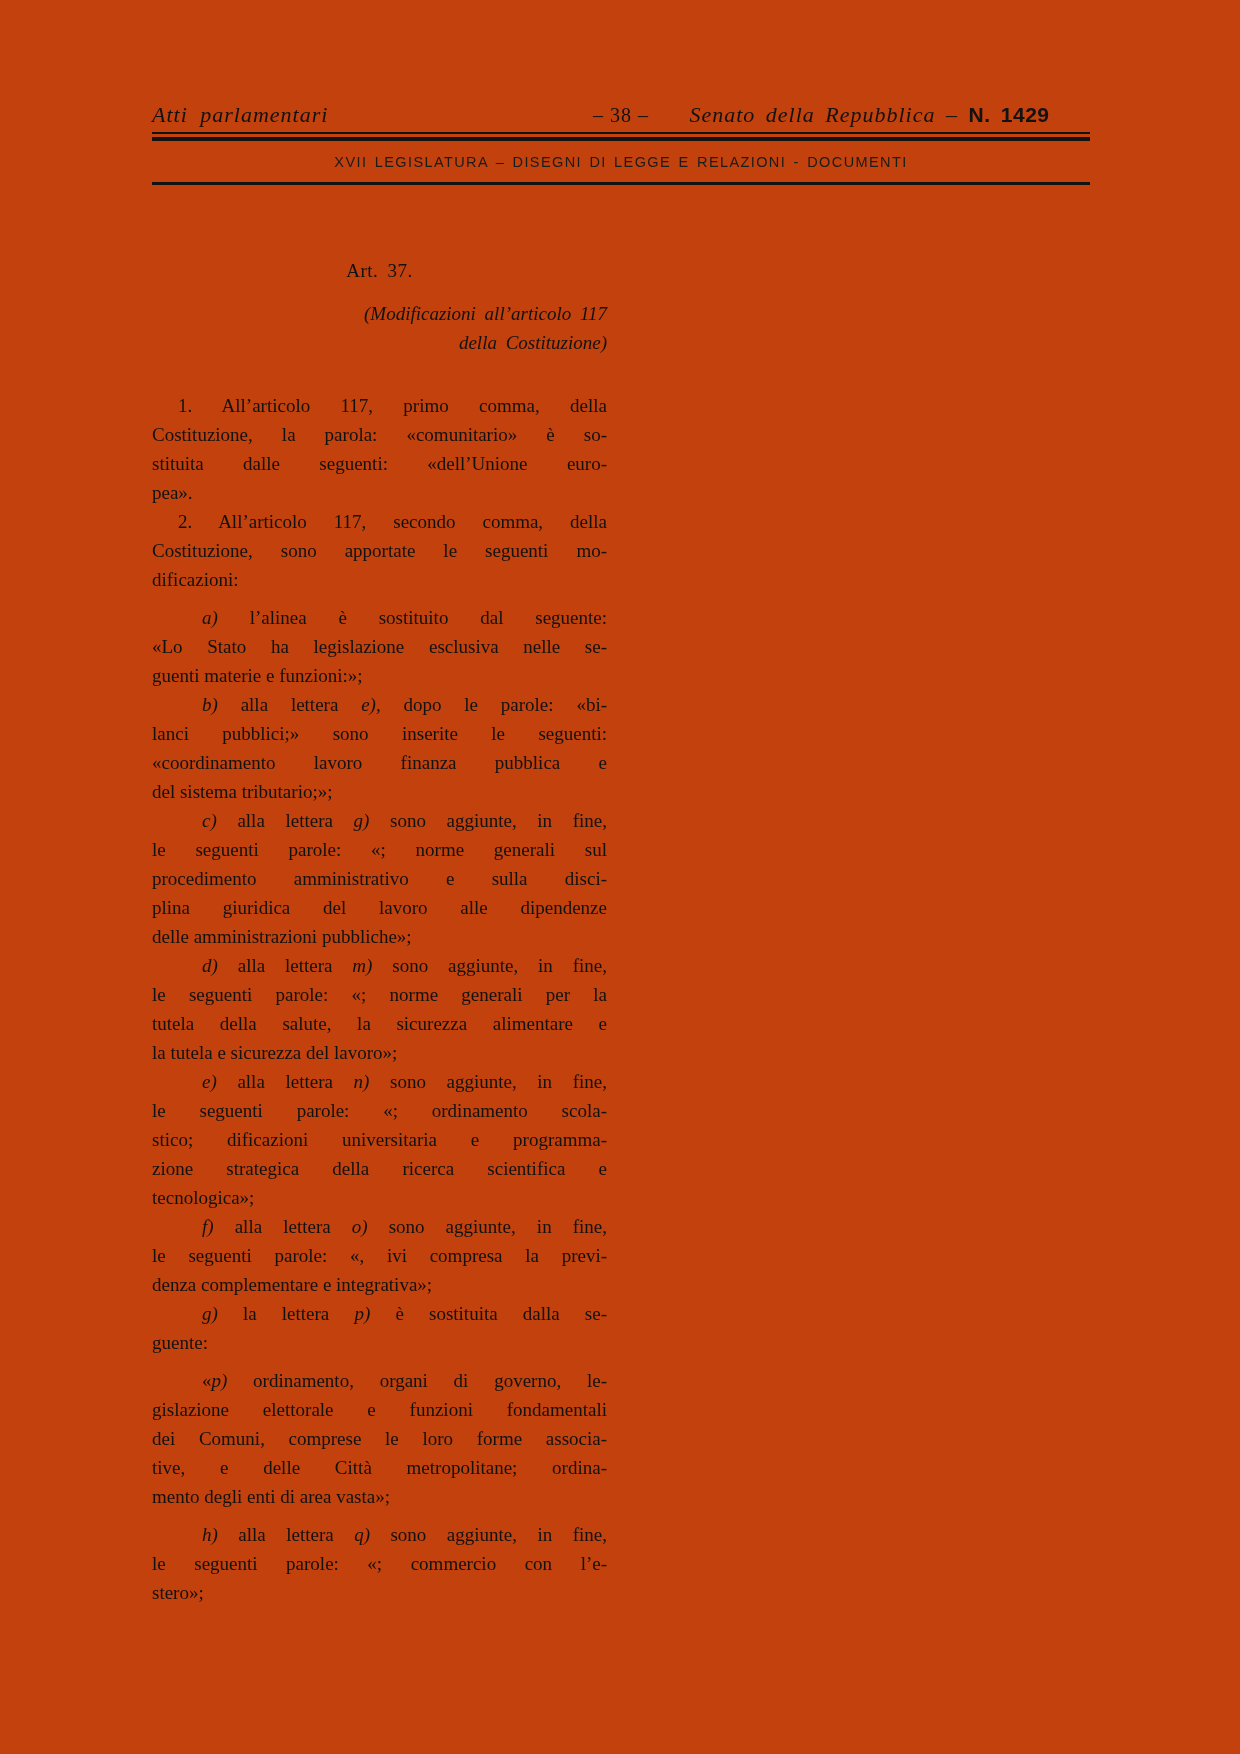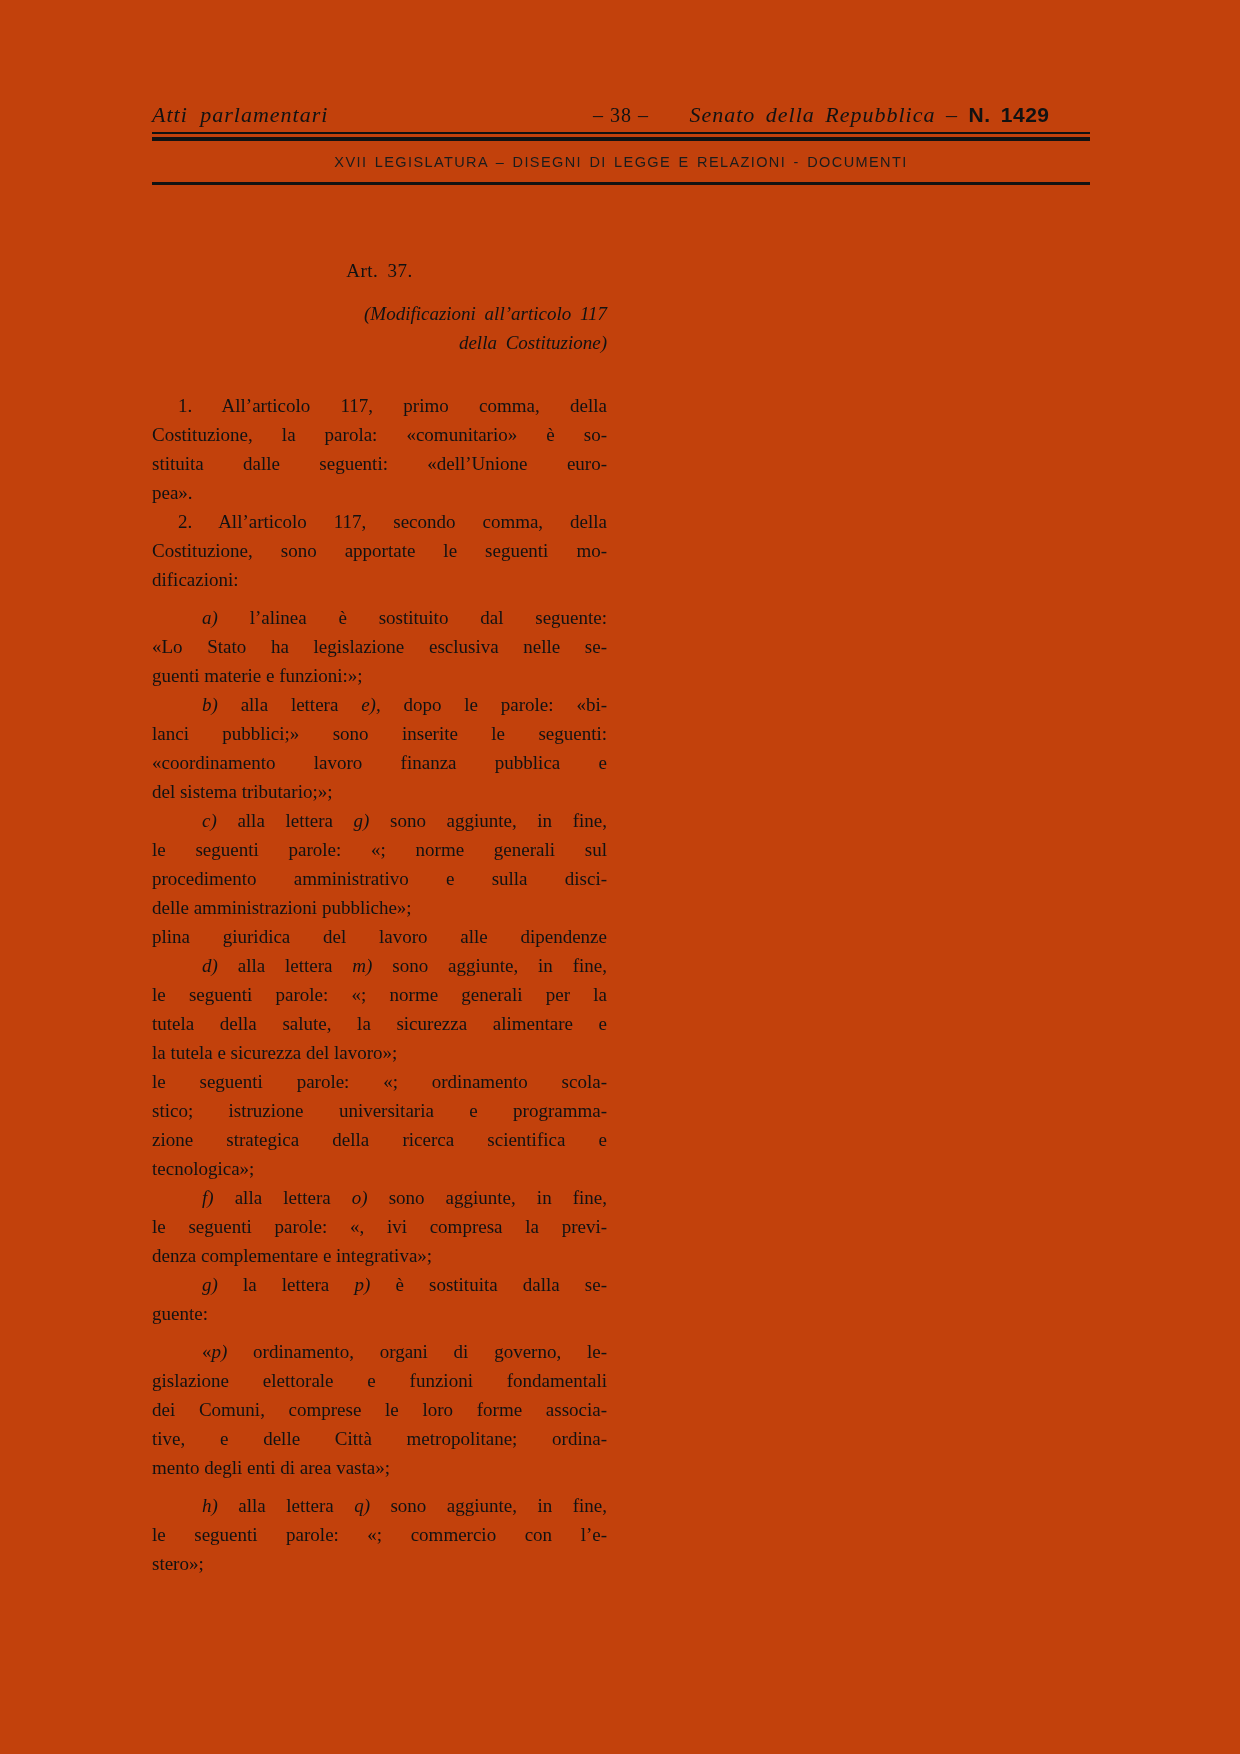--- a/index.html
+++ b/index.html
@@ -82,32 +82,33 @@
         <div class="para letter">
           <div class="line first"><i>b)</i> alla lettera <i>e),</i> dopo le parole: «bi-</div>
           <div class="line">lanci pubblici;» sono inserite le seguenti:</div>
           <div class="line">«coordinamento lavoro finanza pubblica e</div>
           <div class="line last">del sistema tributario;»;</div>
         </div>
         <div class="para letter">
           <div class="line first"><i>c)</i> alla lettera <i>g)</i> sono aggiunte, in fine,</div>
           <div class="line">le seguenti parole: «; norme generali sul</div>
           <div class="line">procedimento amministrativo e sulla disci-</div>
+          <div class="line">plina giuridica del lavoro alle dipendenze</div>
           <div class="line last">delle amministrazioni pubbliche»;</div>
-          <div class="line">plina giuridica del lavoro alle dipendenze</div>
         </div>
         <div class="para letter">
           <div class="line first"><i>d)</i> alla lettera <i>m)</i> sono aggiunte, in fine,</div>
           <div class="line">le seguenti parole: «; norme generali per la</div>
           <div class="line">tutela della salute, la sicurezza alimentare e</div>
           <div class="line last">la tutela e sicurezza del lavoro»;</div>
         </div>
         <div class="para letter">
+          <div class="line first"><i>e)</i> alla lettera <i>n)</i> sono aggiunte, in fine,</div>
           <div class="line">le seguenti parole: «; ordinamento scola-</div>
-          <div class="line">stico; istruzione universitaria e programma-</div>
+          <div class="line">stico; dificazioni universitaria e programma-</div>
           <div class="line">zione strategica della ricerca scientifica e</div>
           <div class="line last">tecnologica»;</div>
         </div>
         <div class="para letter">
           <div class="line first"><i>f)</i> alla lettera <i>o)</i> sono aggiunte, in fine,</div>
           <div class="line">le seguenti parole: «, ivi compresa la previ-</div>
           <div class="line last">denza complementare e integrativa»;</div>
         </div>
         <div class="para letter">
           <div class="line first"><i>g)</i> la lettera <i>p)</i> è sostituita dalla se-</div>

